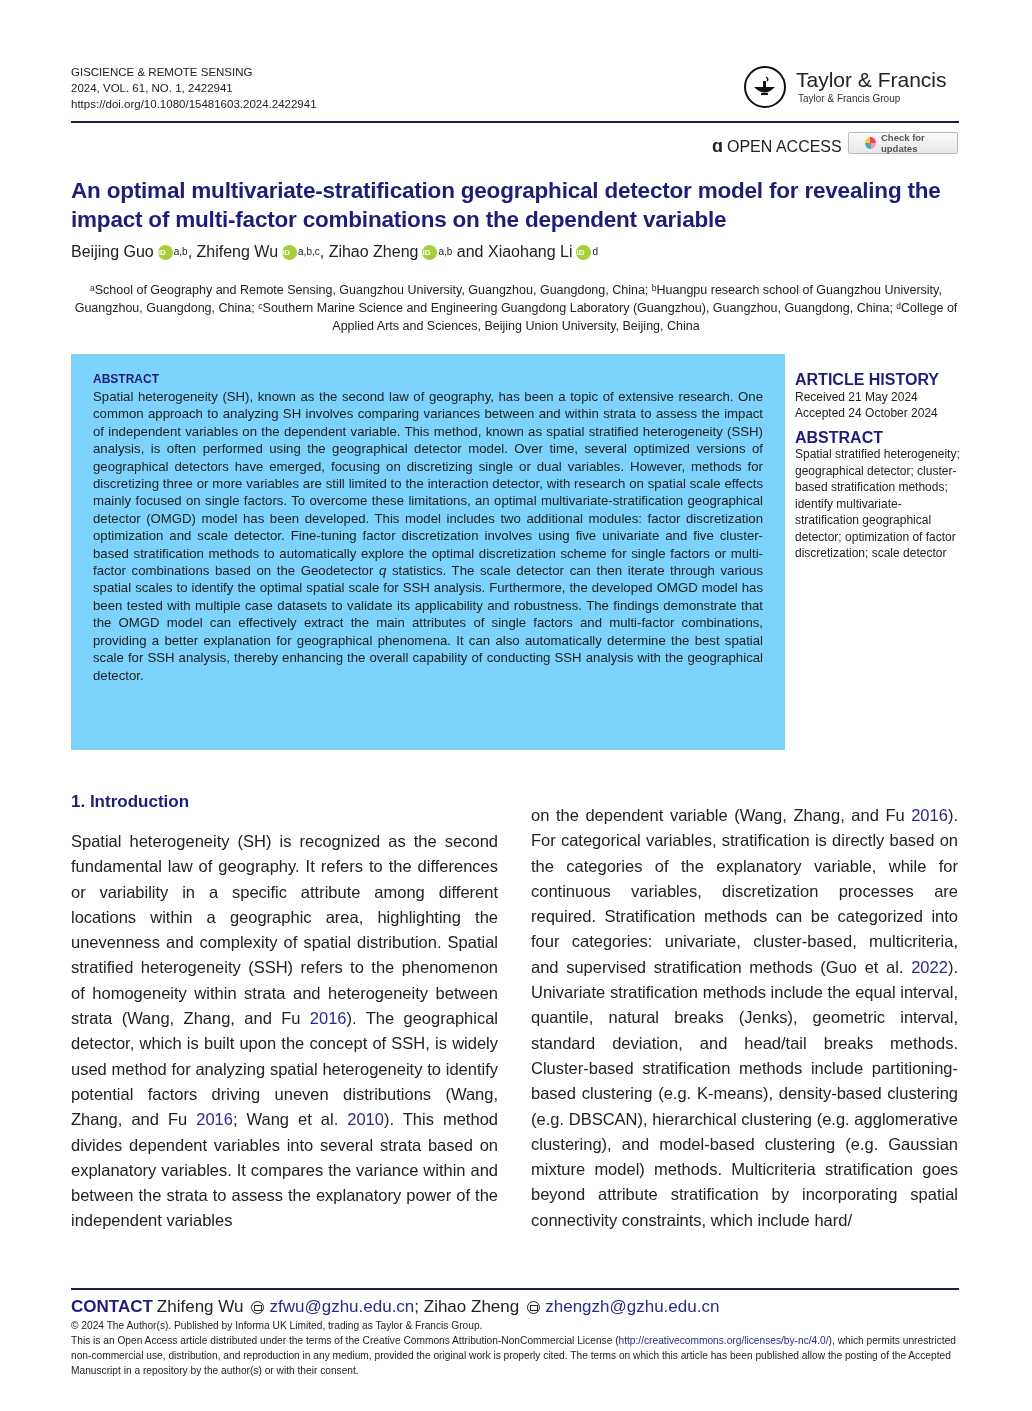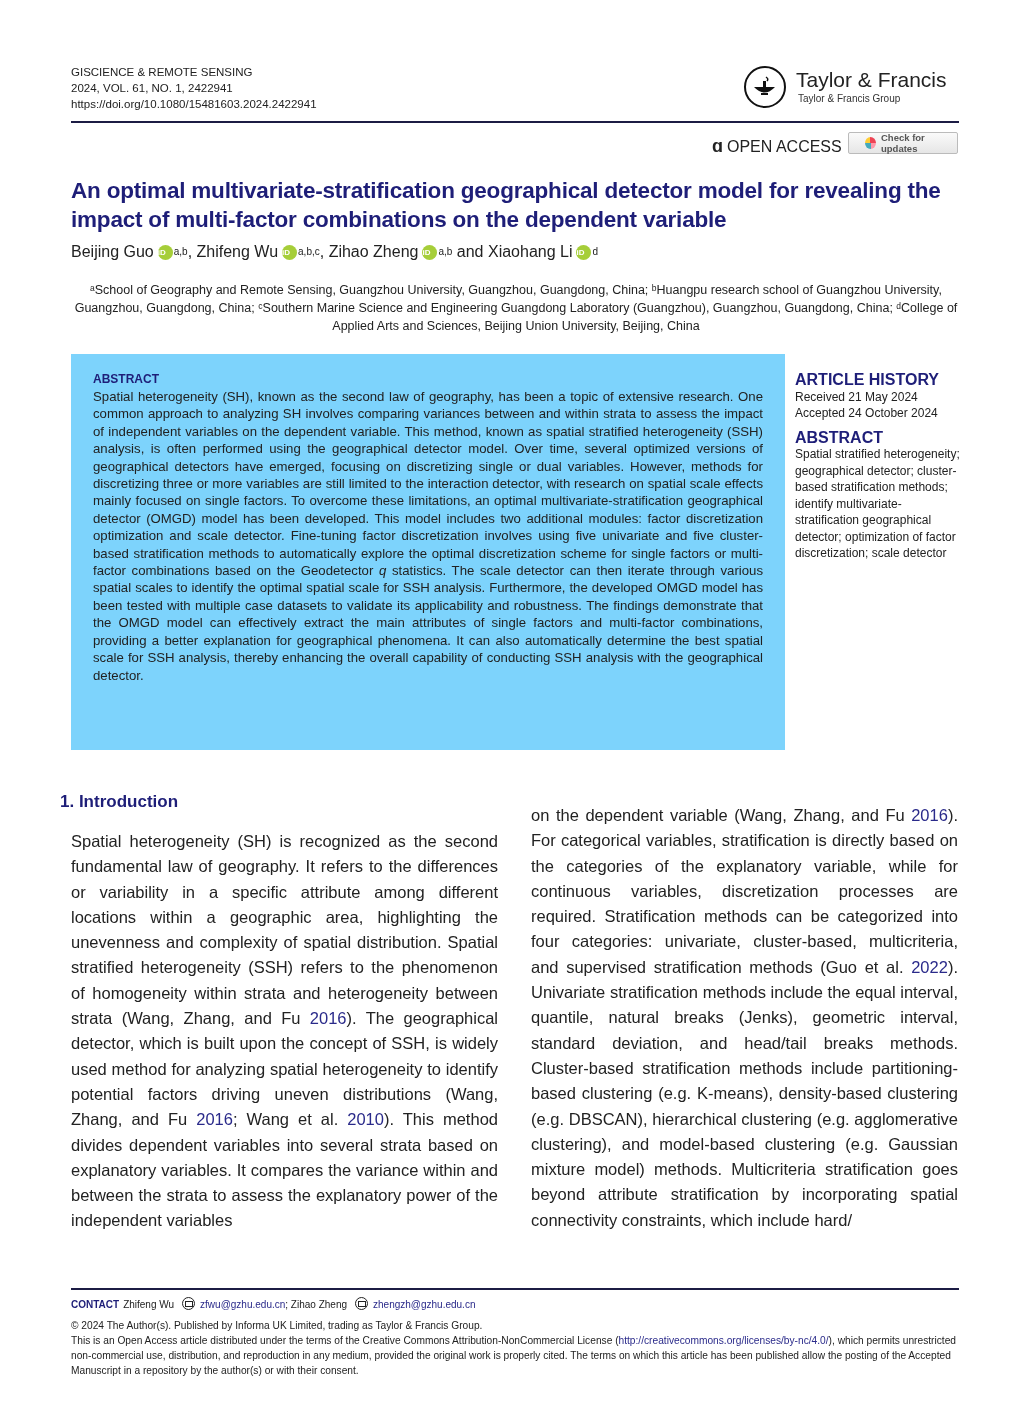--- a/index.html
+++ b/index.html
@@ -20,27 +20,27 @@
   .authors{left:71px;top:243px;font-size:16px;color:#222;white-space:nowrap;display:flex;align-items:center;}
   .orcid{display:inline-block;width:15px;height:15px;border-radius:50%;background:#a6ce39;color:#fff;font-size:8px;line-height:15px;margin:0 1px 0 4px;font-weight:bold;}
   .sup{font-size:10px;vertical-align:super;line-height:0;}
   .affil{left:71px;top:281px;width:890px;font-size:12.5px;line-height:18px;color:#222;text-align:center;}
   .abstract-box{left:71px;top:354px;width:714px;height:396px;background:#7dd3fc;}
   .abs-head{position:absolute;left:22px;top:18px;font-size:12px;font-weight:bold;color:#1e1e78;}
   .abs-text{position:absolute;left:22px;top:34px;width:670px;font-size:13.2px;line-height:17.4px;text-align:justify;color:#222;}
   .history{left:795px;top:372px;width:170px;font-size:12px;line-height:16.5px;color:#222;}
   .sidehead{font-weight:bold;color:#1e1e78;font-size:16px;}
   .kw{margin-top:8px;}
-  .sec-head{left:60px;top:792px;font-size:17px;font-weight:bold;color:#1e1e78;}
+  .sec-head{left:71px;top:792px;font-size:17px;font-weight:bold;color:#1e1e78;}
   .col{font-size:16.5px;line-height:25.3px;text-align:justify;color:#222;}
   .col-left{left:71px;top:829px;width:427px;}
   .col-right{left:531px;top:803px;width:427px;}
   .cite{color:#2a2a8a;}
   .rule-bottom{left:71px;top:1288px;width:888px;height:1.5px;background:#1c1c44;}
-  .contact{left:71px;top:1297px;font-size:10px;color:#222;white-space:nowrap;display:flex;align-items:flex-end;}
+  .contact{left:71px;top:1297px;font-size:17px;color:#222;white-space:nowrap;display:flex;align-items:center;}
   .contact-lbl{font-weight:bold;color:#1e1e78;margin-right:4px;}
   .mail{display:inline-block;width:13px;height:13px;border:1.5px solid #222;border-radius:50%;box-sizing:border-box;margin:0 5px 0 8px;position:relative;}
   .mail:after{content:"";position:absolute;left:2px;top:3px;width:6px;height:4px;border:1px solid #222;}
   .link{color:#2a2a8a;}
   .copy{left:71px;top:1318px;width:890px;font-size:10.2px;line-height:15px;color:#222;}
 </style>
 </head>
 <body>
 
 <div class="abs journal">

